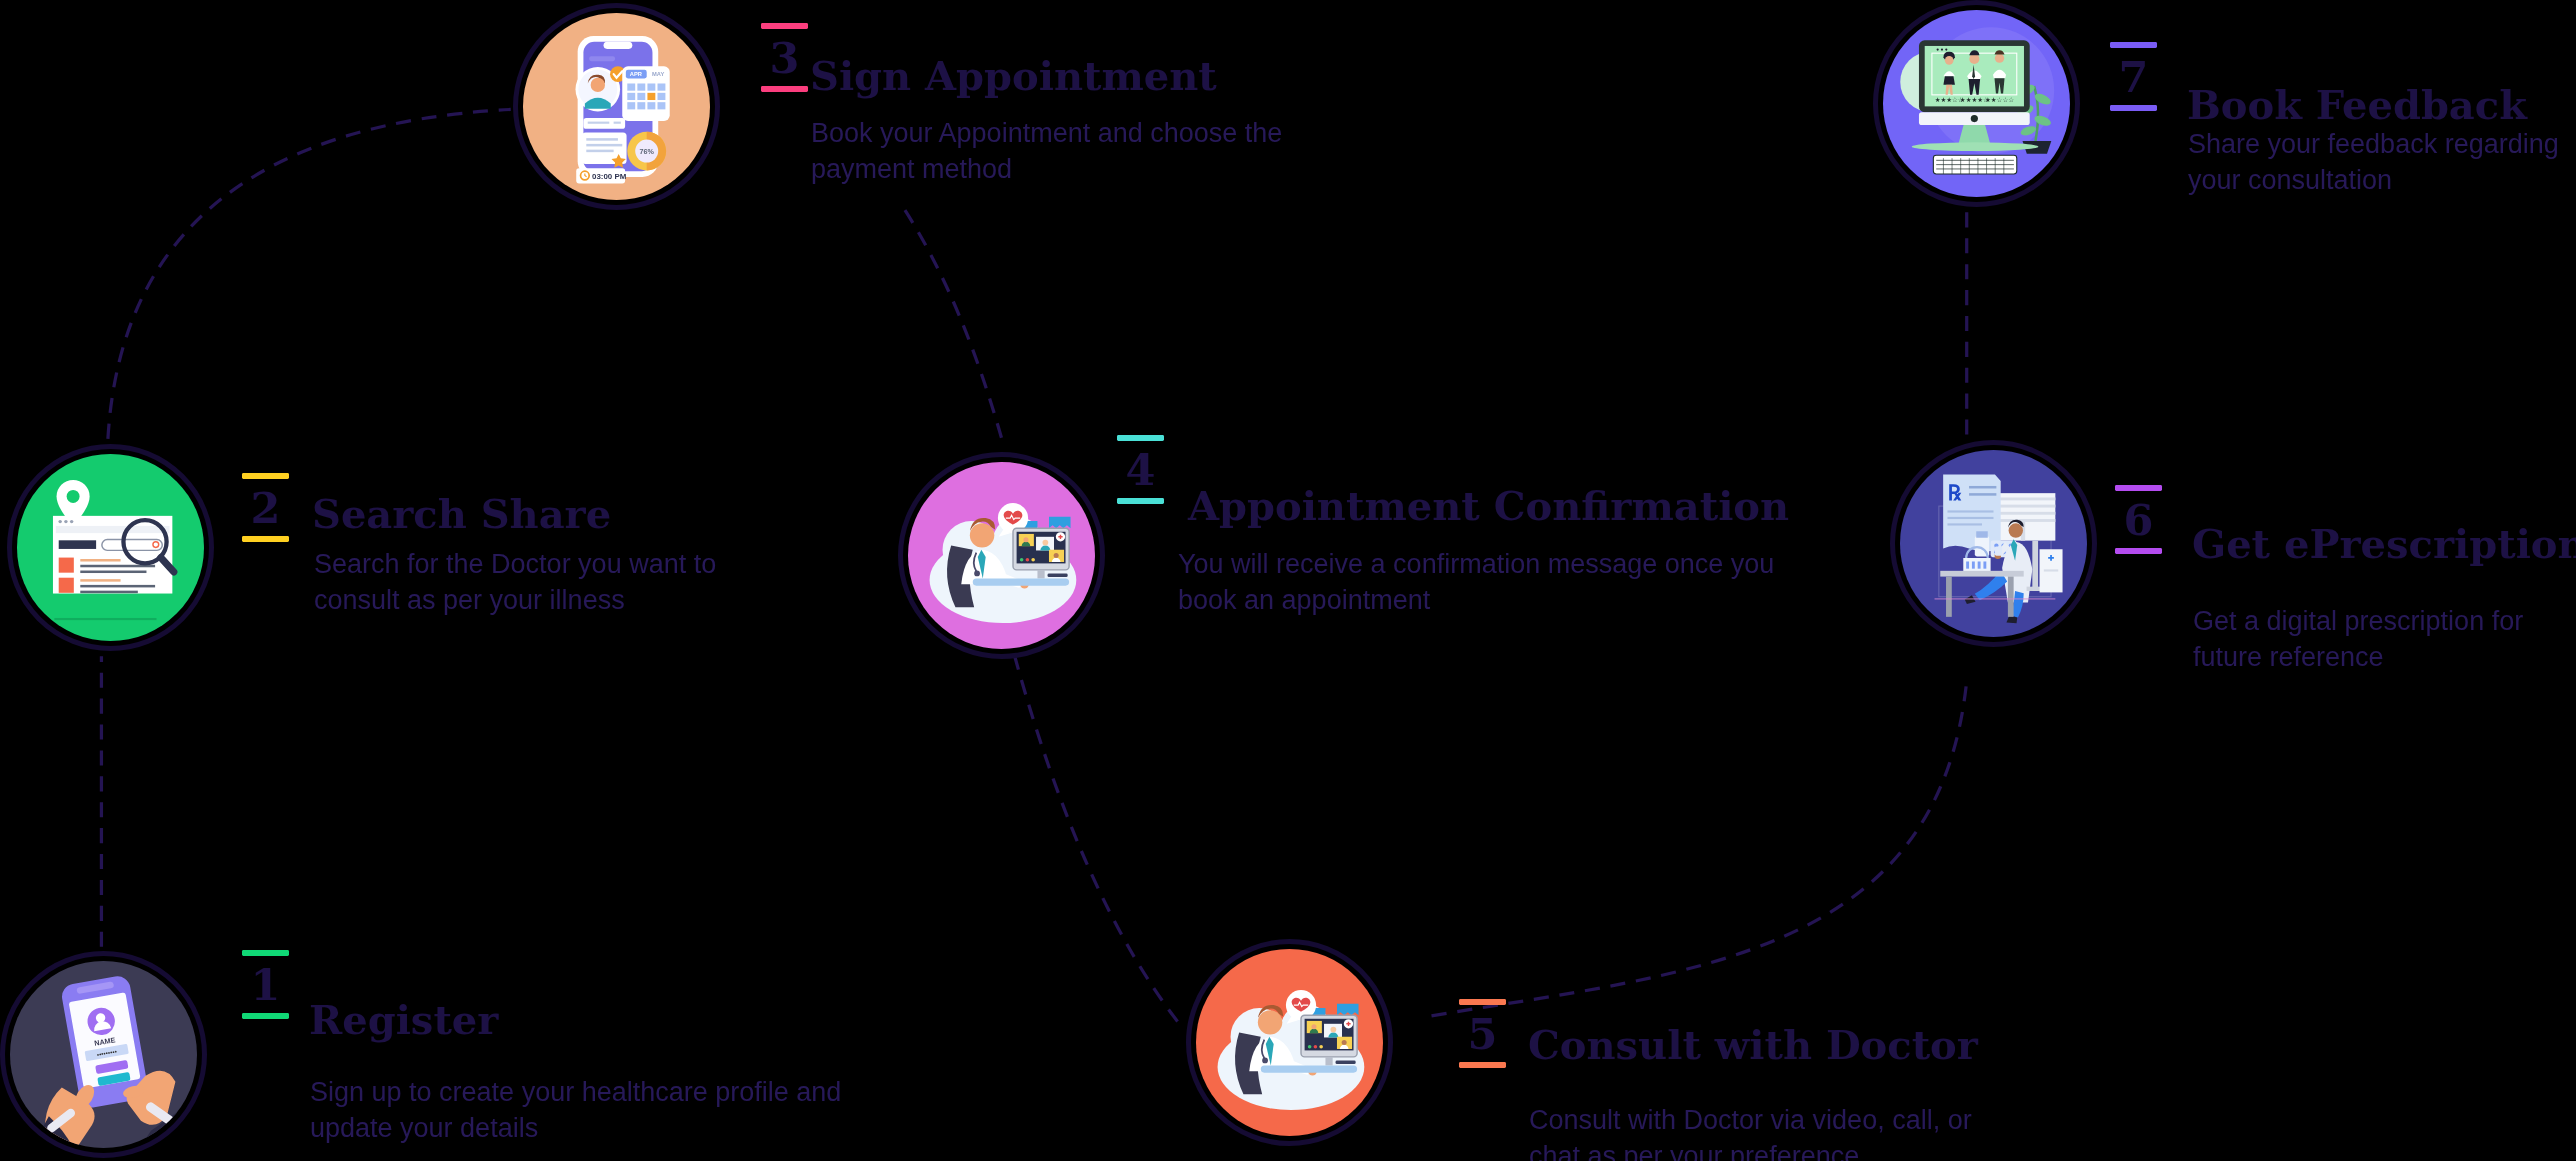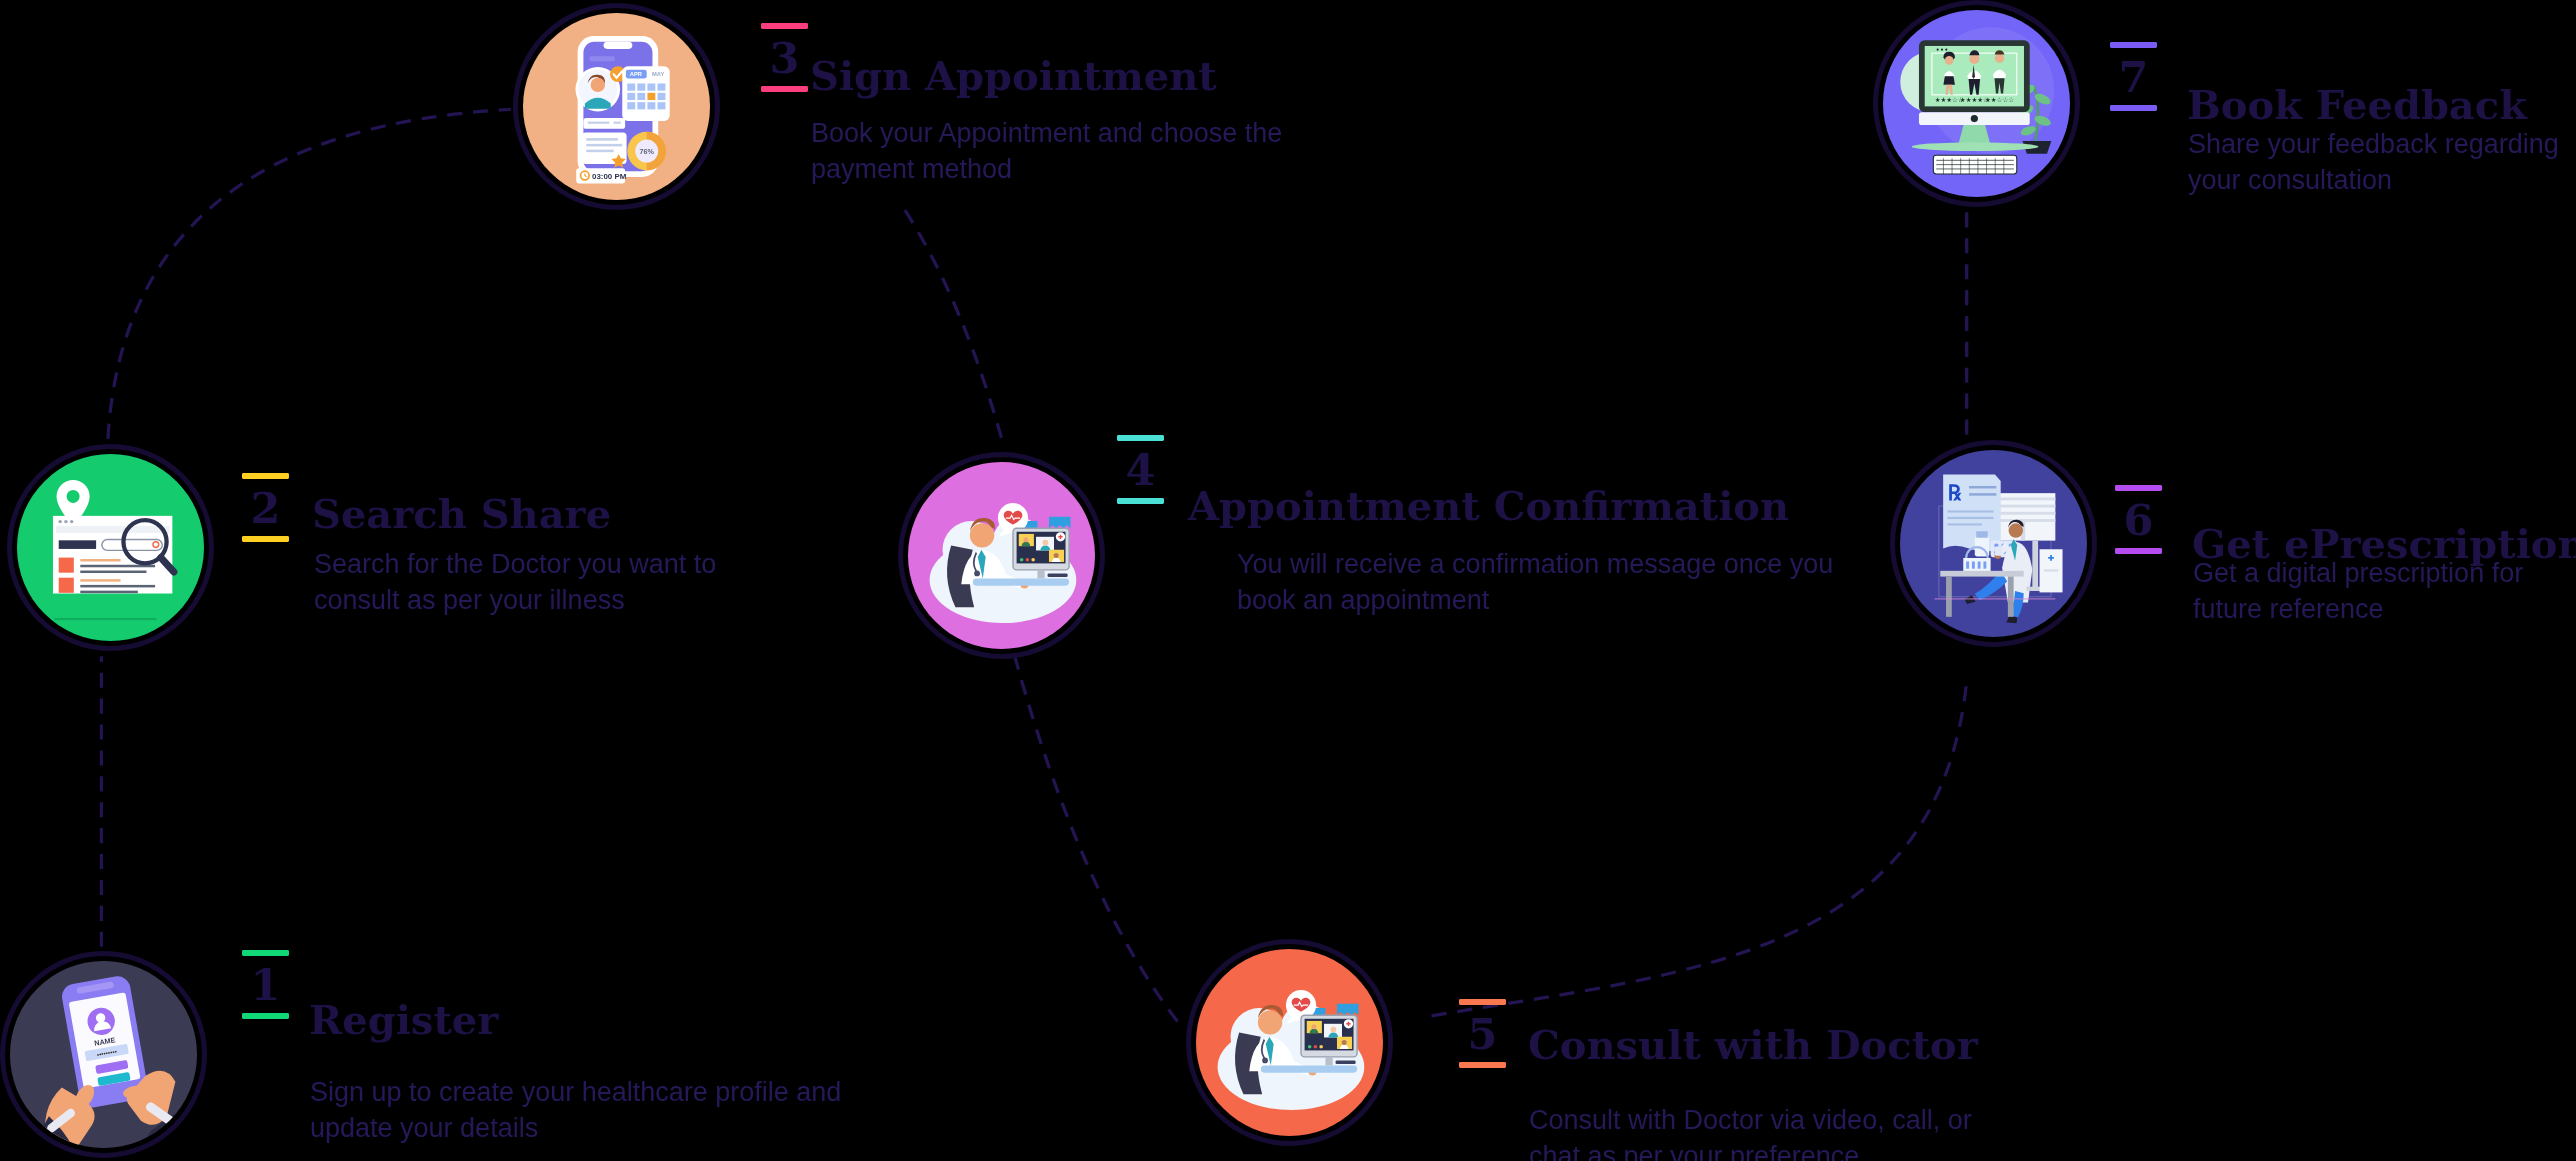--- a/index.html
+++ b/index.html
@@ -19,25 +19,25 @@
                overflow:hidden;}
   .circle-fill svg{display:block;width:187px;height:187px;}
   
   .s1 .badge{left:242px;top:950px}.s1 .title{left:309px;top:964px}
   .s1 .desc{left:310px;top:1047px;width:575px}.s1 .ring{left:0px;top:951px}
   .s2 .badge{left:242px;top:473px}.s2 .title{left:312px;top:458px}
   .s2 .desc{left:314px;top:519px;width:475px}.s2 .ring{left:6.5px;top:444px}
   .s3 .badge{left:761px;top:23px}.s3 .title{left:810px;top:20px}
   .s3 .desc{left:811px;top:88px;width:511px}.s3 .ring{left:513px;top:2.9px}
   .s4 .badge{left:1117px;top:435px}.s4 .title{left:1188px;top:450px}
-  .s4 .desc{left:1237px;top:519px;width:626px}.s4 .ring{left:898px;top:452px}
+  .s4 .desc{left:1178px;top:519px;width:626px}.s4 .ring{left:898px;top:452px}
   .s5 .badge{left:1459px;top:999px}.s5 .title{left:1528px;top:989px}
   .s5 .desc{left:1529px;top:1075px;width:496px}.s5 .ring{left:1186px;top:939px}
   .s6 .badge{left:2115px;top:485px}.s6 .title{left:2192px;top:488px}
-  .s6 .desc{left:2193px;top:528px;width:381px}.s6 .ring{left:1890px;top:440px}
+  .s6 .desc{left:2193px;top:576px;width:381px}.s6 .ring{left:1890px;top:440px}
   .s7 .badge{left:2110px;top:42px}.s7 .title{left:2187px;top:49px}
   .s7 .desc{left:2188px;top:99px;width:388px}.s7 .ring{left:1873px;top:0px}
   .icn-txt{font-family:"Liberation Sans",sans-serif;}
 </style>
 </head>
 <body>
 
 <div id="canvas">
 
   <svg id="connectors" viewBox="0 0 3581 1615" fill="none" stroke="#241453" stroke-width="4.5" stroke-dasharray="21 15">

